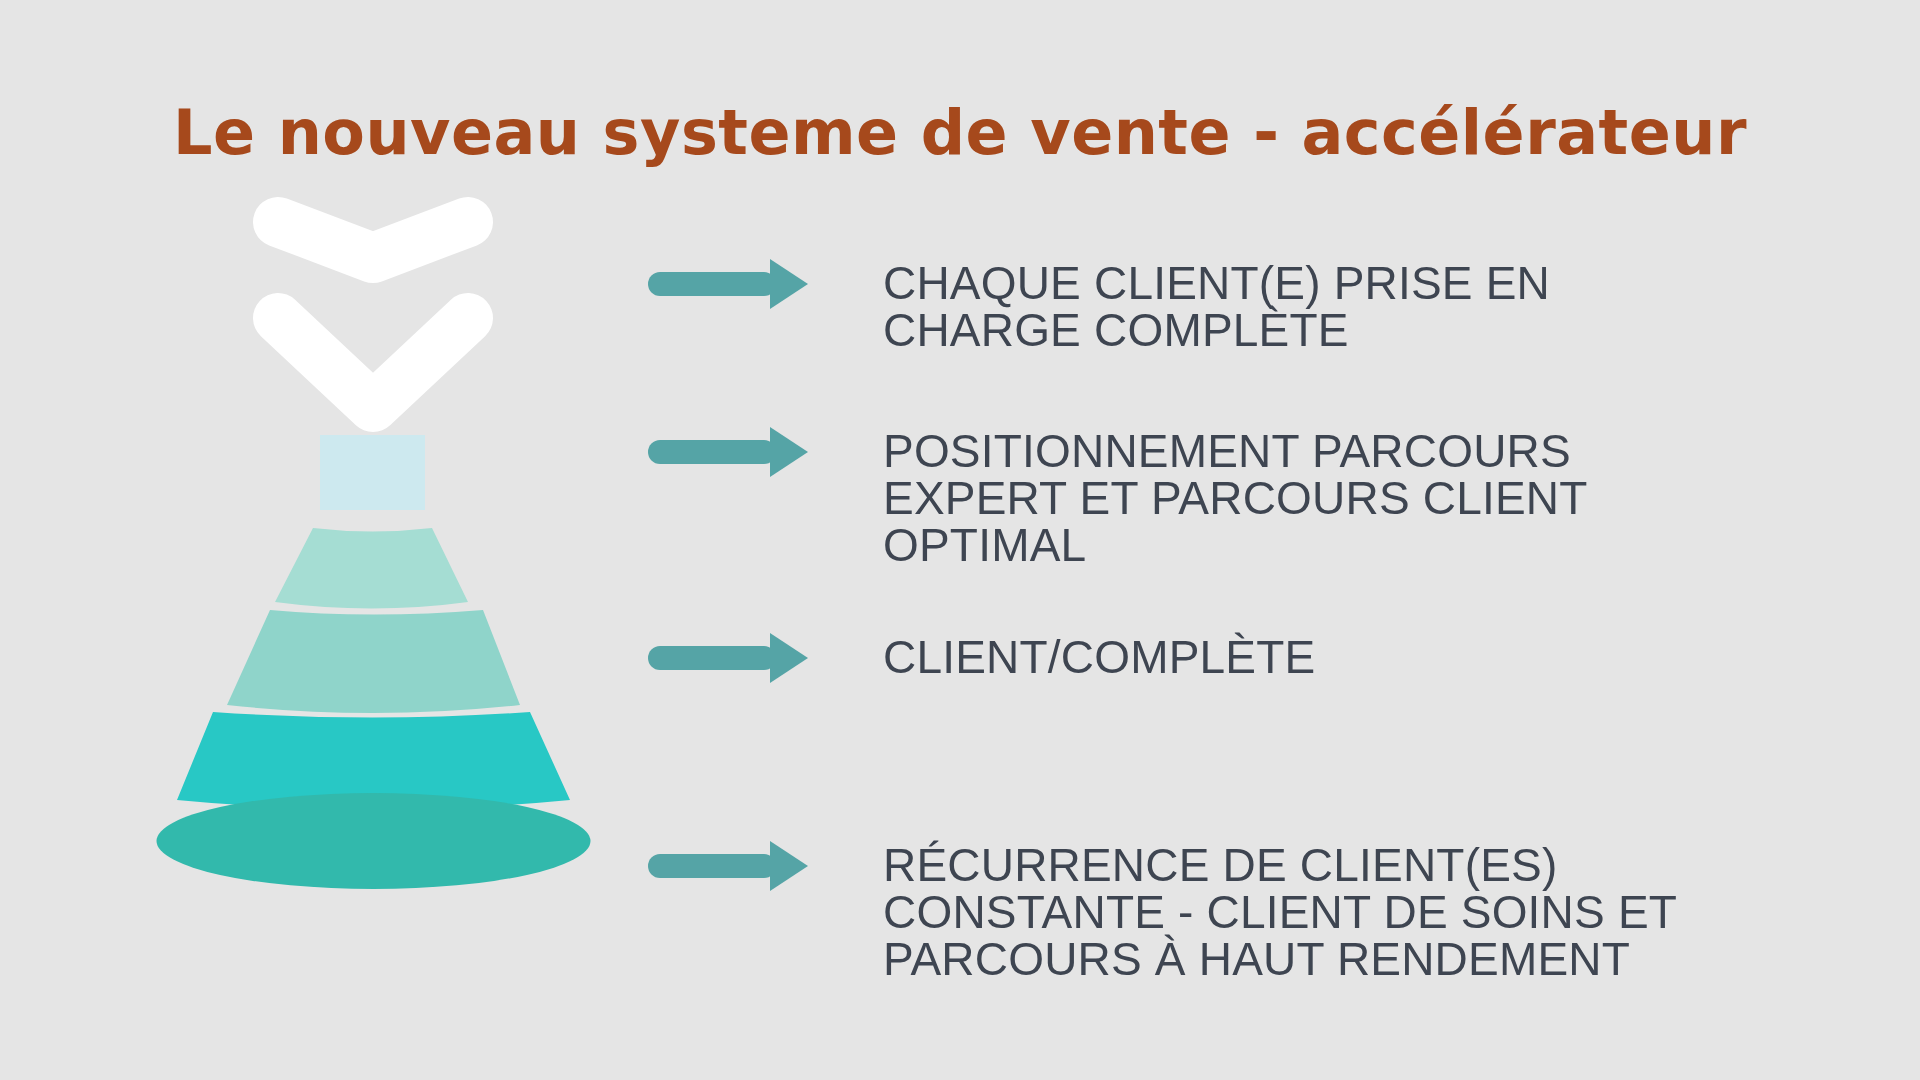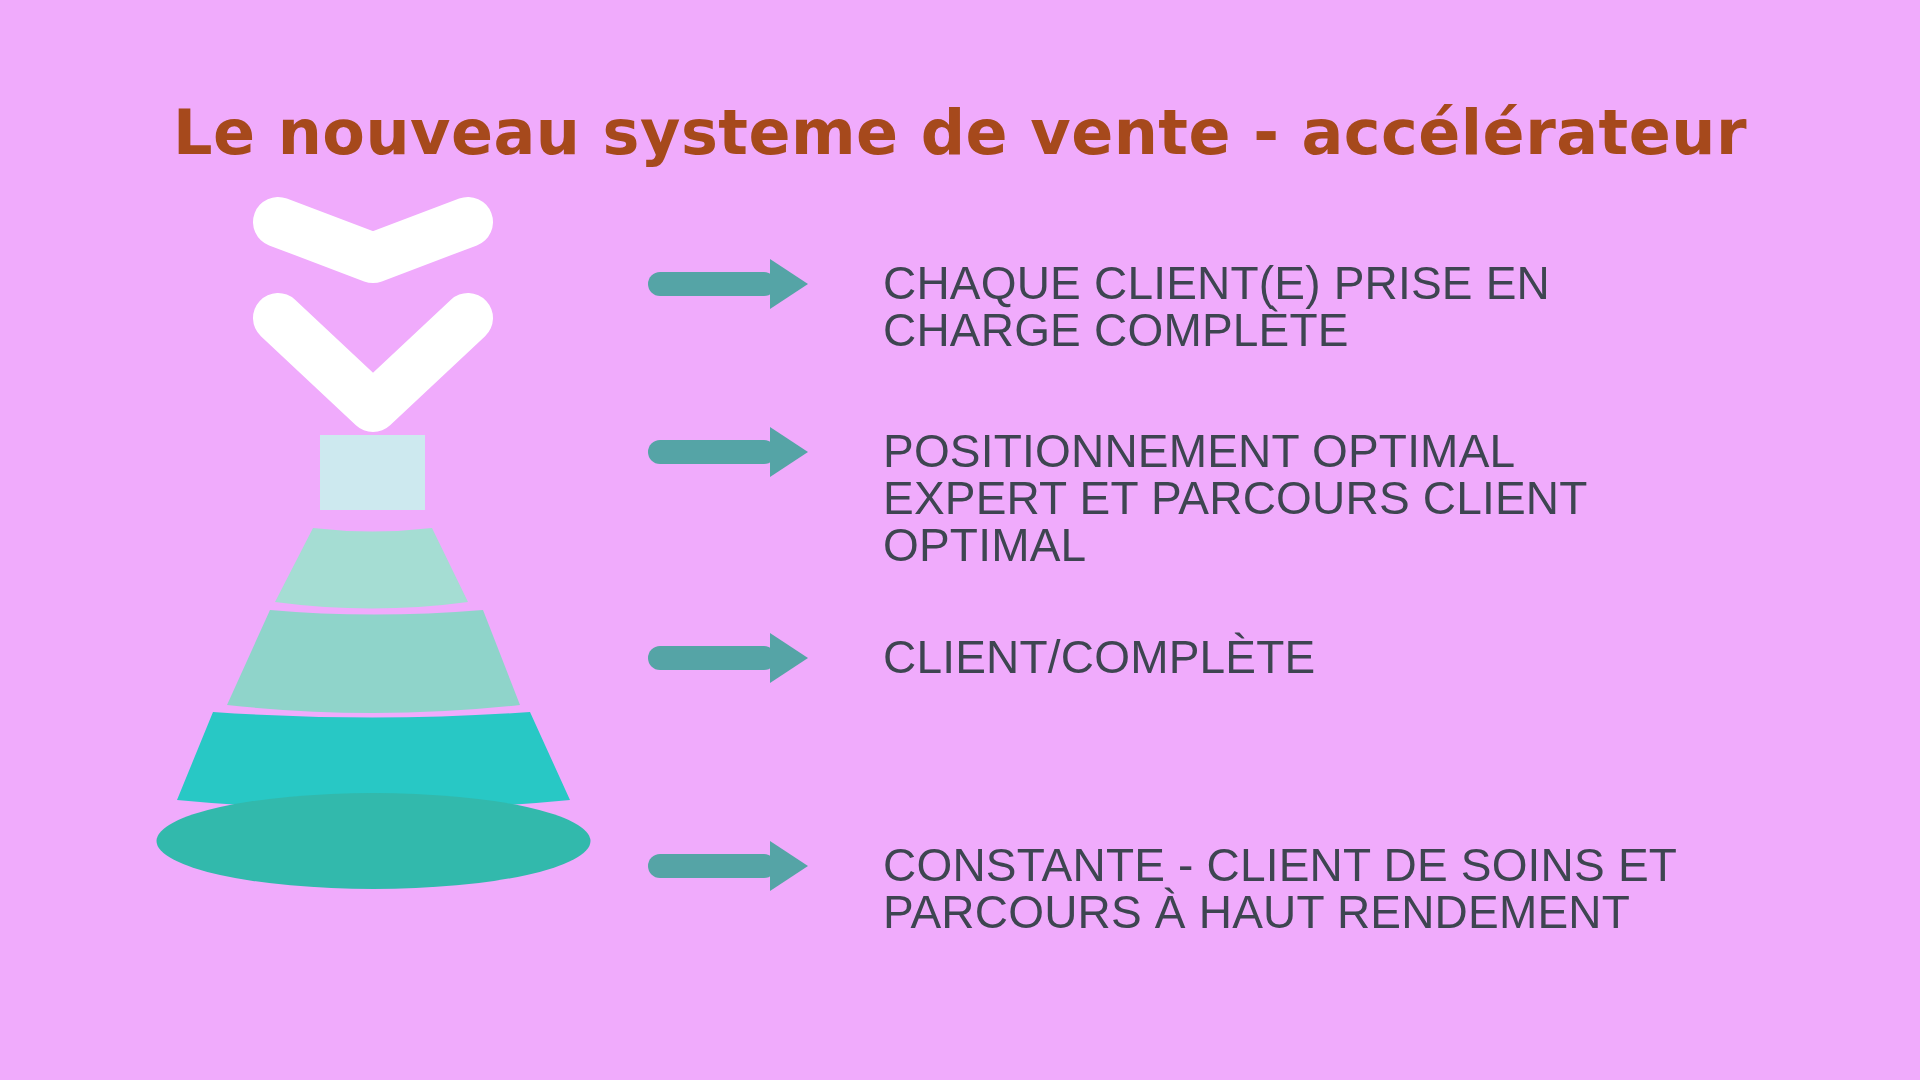--- a/index.html
+++ b/index.html
@@ -5,21 +5,21 @@
   * { margin: 0; padding: 0; box-sizing: border-box; }
   html, body { width: 1920px; height: 1080px; }
   body {
     font-family: "Liberation Sans", sans-serif;
     overflow: hidden;
   }
   .slide {
     position: relative;
     width: 1920px;
     height: 1080px;
-    background: #f0abfc;
+    background: #e5e5e5;
   }
   .title {
     position: absolute;
     top: 96px;
     left: 0;
     width: 1920px;
     text-align: center;
     font-family: "DejaVu Sans", sans-serif;
     font-weight: bold;
     font-size: 62px;
@@ -93,21 +93,21 @@
       <div>CHARGE COMPLÈTE</div>
     </div>
   </div>
 
   <div class="bullet-row row-2">
     <svg class="arrow-svg" viewBox="0 0 172 62" xmlns="http://www.w3.org/2000/svg">
       <rect x="3" y="19" width="128" height="24" rx="12" fill="#55a4a6"></rect>
       <polygon points="125,6 163,31 125,56" fill="#55a4a6"></polygon>
     </svg>
     <div class="bullet-text">
-      <div>POSITIONNEMENT OPTIMAL</div>
+      <div>POSITIONNEMENT PARCOURS</div>
       <div>EXPERT ET PARCOURS CLIENT</div>
       <div>OPTIMAL</div>
     </div>
   </div>
 
   <div class="bullet-row row-3">
     <svg class="arrow-svg" viewBox="0 0 172 62" xmlns="http://www.w3.org/2000/svg">
       <rect x="3" y="19" width="128" height="24" rx="12" fill="#55a4a6"></rect>
       <polygon points="125,6 163,31 125,56" fill="#55a4a6"></polygon>
     </svg>
@@ -115,18 +115,19 @@
       <div>CLIENT/COMPLÈTE</div>
     </div>
   </div>
 
   <div class="bullet-row row-4">
     <svg class="arrow-svg" viewBox="0 0 172 62" xmlns="http://www.w3.org/2000/svg">
       <rect x="3" y="19" width="128" height="24" rx="12" fill="#55a4a6"></rect>
       <polygon points="125,6 163,31 125,56" fill="#55a4a6"></polygon>
     </svg>
     <div class="bullet-text">
+      <div>RÉCURRENCE DE CLIENT(ES)</div>
       <div>CONSTANTE - CLIENT DE SOINS ET</div>
       <div>PARCOURS À HAUT RENDEMENT</div>
     </div>
   </div>
 
 </div>
 
 </body></html>

